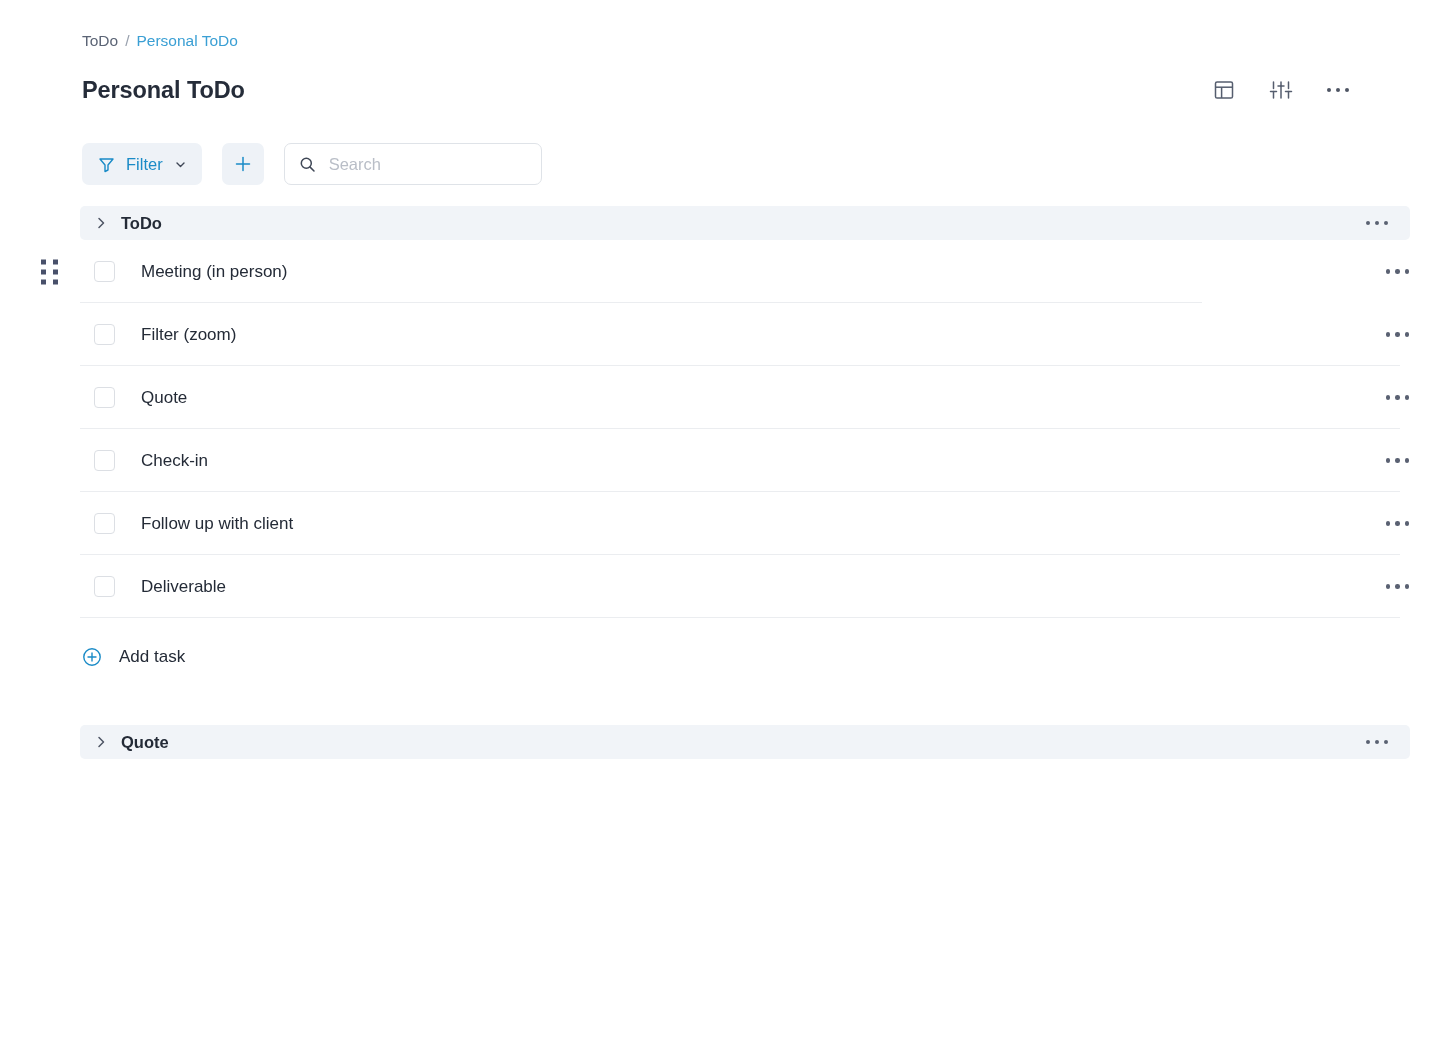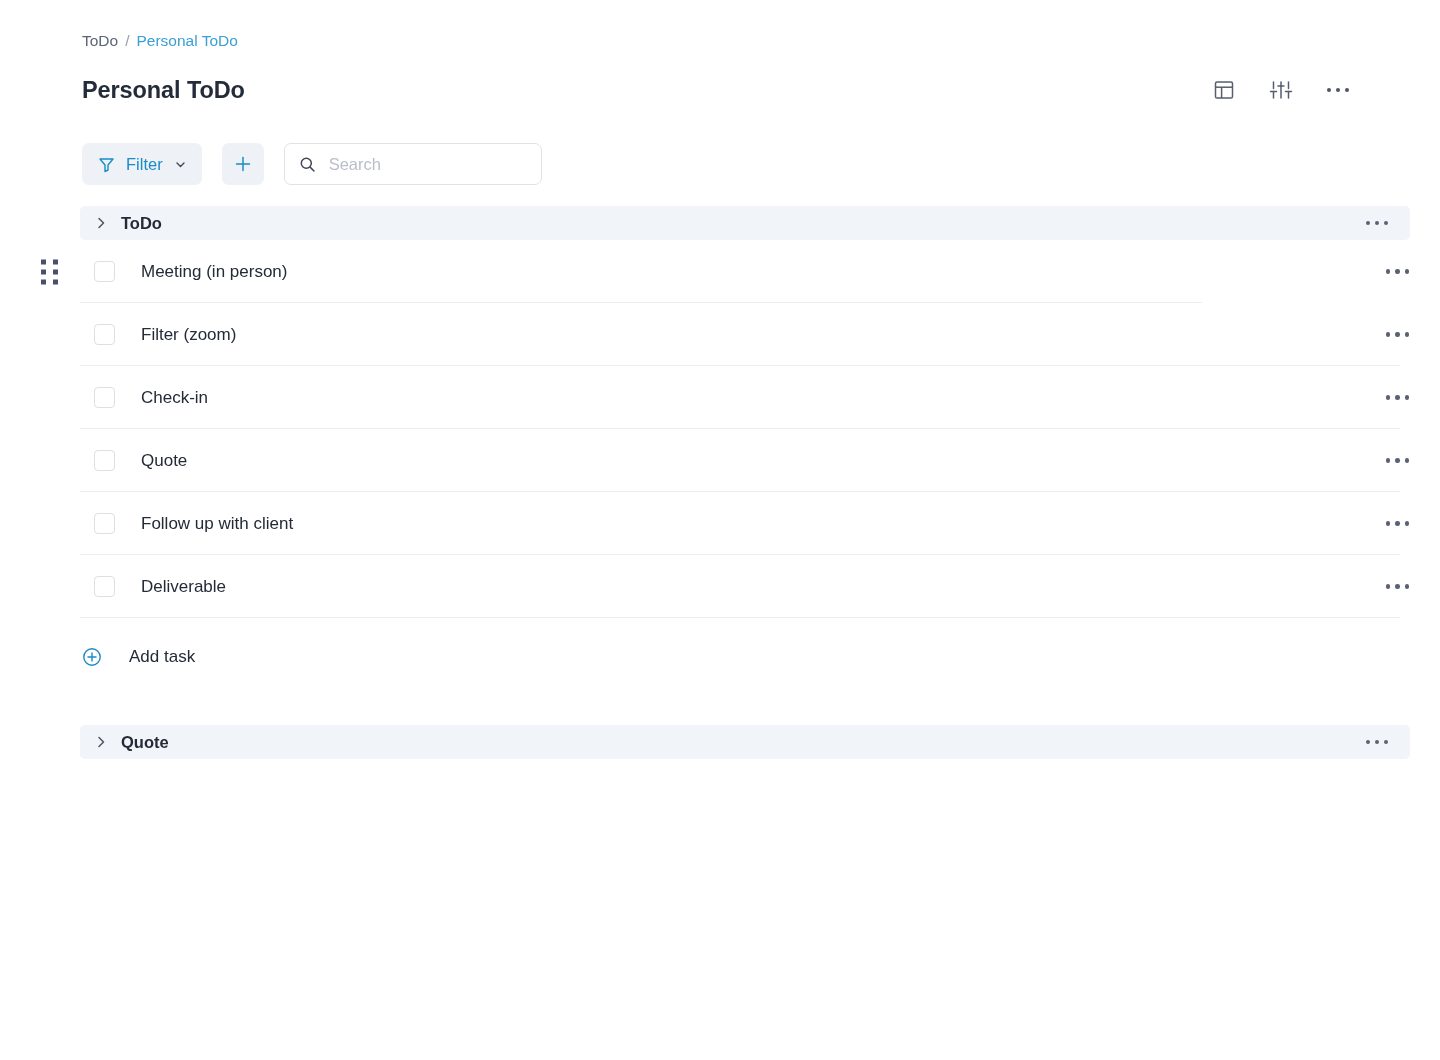--- a/index.html
+++ b/index.html
@@ -250,21 +250,21 @@
     display: flex;
     align-items: center;
     gap: 5px;
     cursor: pointer;
   }
 
   
   .add-task {
     display: flex;
     align-items: center;
-    gap: 27px;
+    gap: 17px;
     margin-left: 82px;
     height: 46px;
     width: fit-content;
     cursor: pointer;
   }
   .add-task-label {
     font-size: 17px;
     color: #242b37;
     line-height: 22px;
   }
@@ -395,32 +395,32 @@
       <span class="row-menu">
           <i></i>
           <i></i>
           <i></i>
         </span>
       <span class="divider"></span>
     </div>
 
     <div class="task-row">
       <span class="checkbox"></span>
+      <span class="task-name">Quote</span>
+      <span class="row-menu">
+          <i></i>
+          <i></i>
+          <i></i>
+        </span>
+      <span class="divider"></span>
+    </div>
+
+    <div class="task-row">
+      <span class="checkbox"></span>
       <span class="task-name">Check-in</span>
-      <span class="row-menu">
-          <i></i>
-          <i></i>
-          <i></i>
-        </span>
-      <span class="divider"></span>
-    </div>
-
-    <div class="task-row">
-      <span class="checkbox"></span>
-      <span class="task-name">Quote</span>
       <span class="row-menu">
           <i></i>
           <i></i>
           <i></i>
         </span>
       <span class="divider"></span>
     </div>
 
     <div class="task-row">
       <span class="checkbox"></span>

